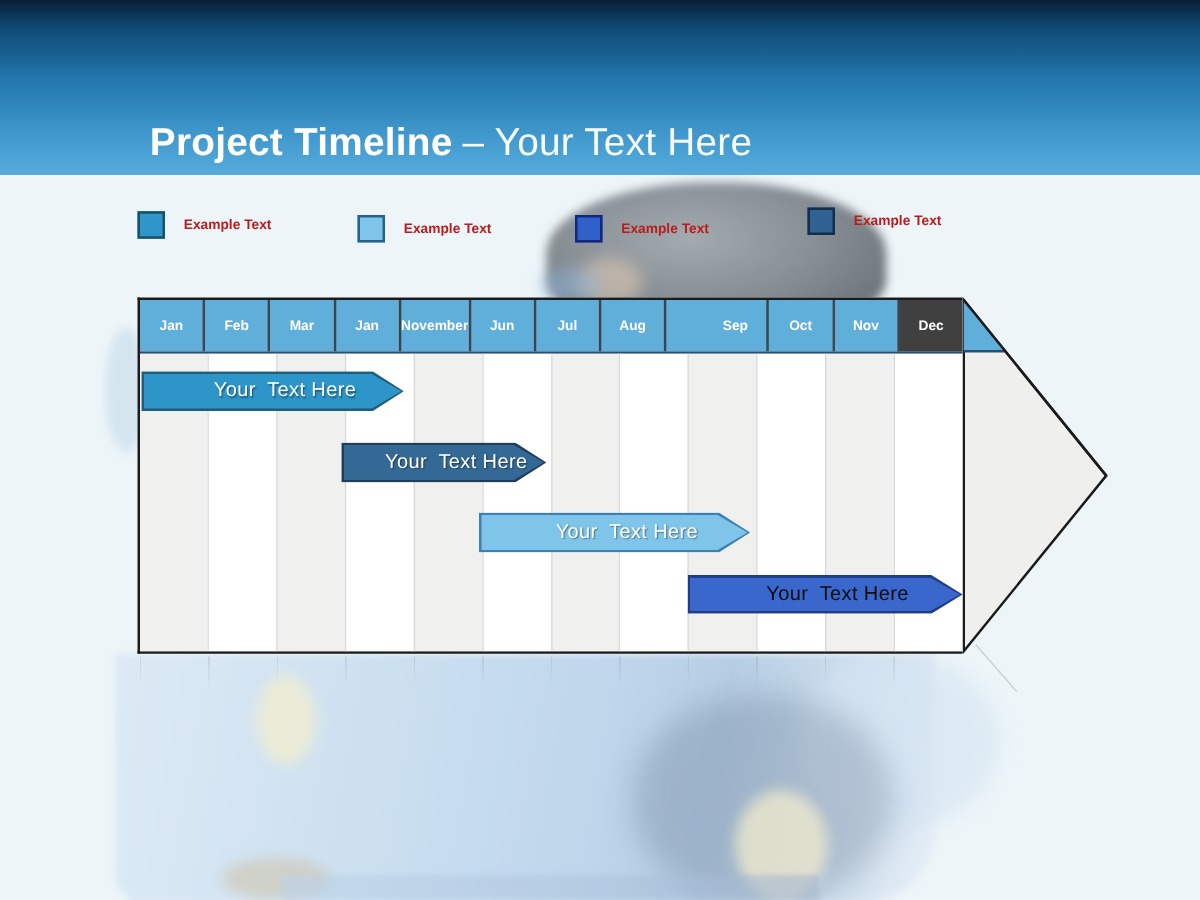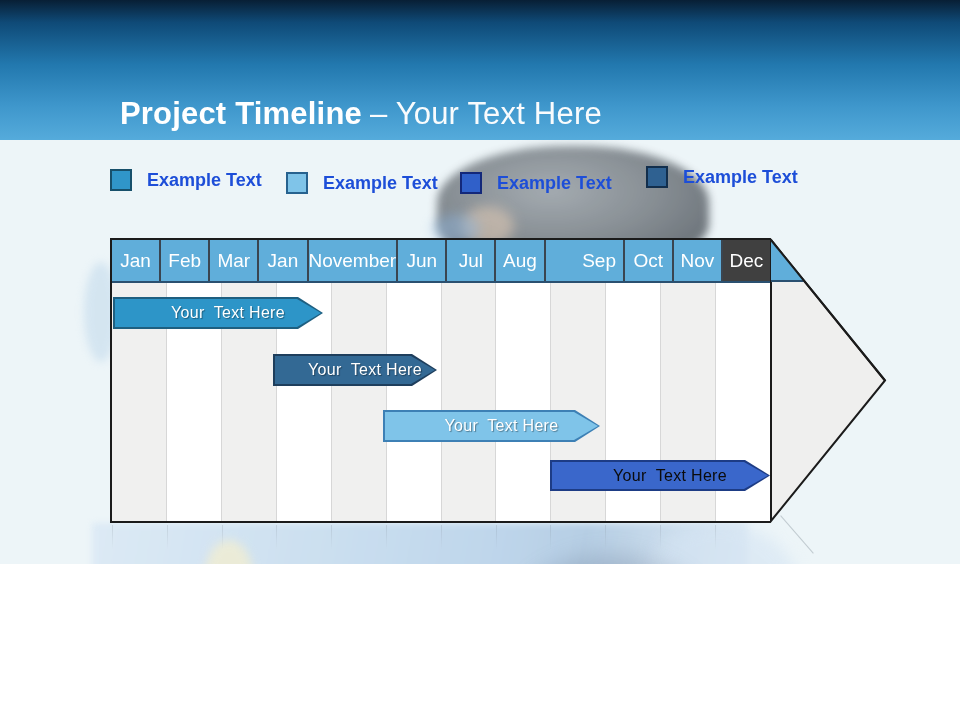--- a/index.html
+++ b/index.html
@@ -1,17 +1,17 @@
 <!DOCTYPE html>
 <html><head>
 <meta charset="utf-8">
 <style>
   html,body{margin:0;padding:0;}
   .slide{
-    position:relative;width:960px;height:564px;overflow:hidden;
+    position:relative;width:960px;height:720px;overflow:hidden;
     background:#edf5f8;font-family:"Liberation Sans",sans-serif;
   }
   
   .header{
     position:absolute;left:0;top:0;width:960px;height:140px;z-index:6;
     background:linear-gradient(180deg,#081f35 0%,#0f4a77 16%,#2278ae 46%,#3f97cc 76%,#55abdb 100%);
   }
   .title{position:absolute;left:67px;top:60px;font-size:31px;color:#ffffff;letter-spacing:.2px;white-space:pre;}
   .title-bold{font-weight:700;}
   .title-light{font-weight:400;margin-left:8px;opacity:.97;}
@@ -46,32 +46,32 @@
     background:#f6efcd;filter:blur(5px);opacity:.7;}
   .bg-pants{position:absolute;left:178px;top:686px;width:86px;height:34px;border-radius:50%;
     background:#cfc2a8;filter:blur(5px);opacity:.55;}
   .bg-hem{position:absolute;left:225px;top:700px;width:430px;height:20px;
     background:linear-gradient(90deg,#bcd3ea 0%,#aec3dc 60%,#9fb4cd 100%);
     filter:blur(2px);opacity:.55;}
 
   
   .legend-item{position:absolute;display:flex;align-items:center;z-index:5;}
   .legend-swatch{width:18px;height:18px;border:2px solid #000;flex:0 0 auto;}
-  .legend-label{margin-left:15px;font-size:18px;font-weight:700;color:#1d4ed8;white-space:pre;}
+  .legend-label{margin-left:15px;font-size:11px;font-weight:700;color:#b91c1c;white-space:pre;}
 
   
   .tl-table{
     position:absolute;left:110px;top:238px;width:660px;height:285px;z-index:3;
     border:2px solid #1b1b1b;border-right:none;box-sizing:border-box;
     display:flex;flex-direction:column;background:#ffffff;
   }
   .tl-header{display:flex;height:43px;flex:0 0 auto;border-bottom:2px solid #2a5070;box-sizing:border-box;}
   .month-cell{
     flex:1;display:flex;align-items:center;justify-content:center;
-    color:#ffffff;font-size:19px;
+    color:#ffffff;font-size:11px;font-weight:bold;
   }
   .month-cell + .month-cell{border-left:2px solid #3a4550;}
   .tl-body{display:flex;flex:1;}
   .body-col{flex:1;background:#ffffff;}
   .body-col.odd{background:#f0f0ef;}
   .body-col + .body-col{border-left:1px solid #d7d7d7;}
 
   
   .tl-arrowhead{position:absolute;left:770px;top:238px;z-index:3;}
 

